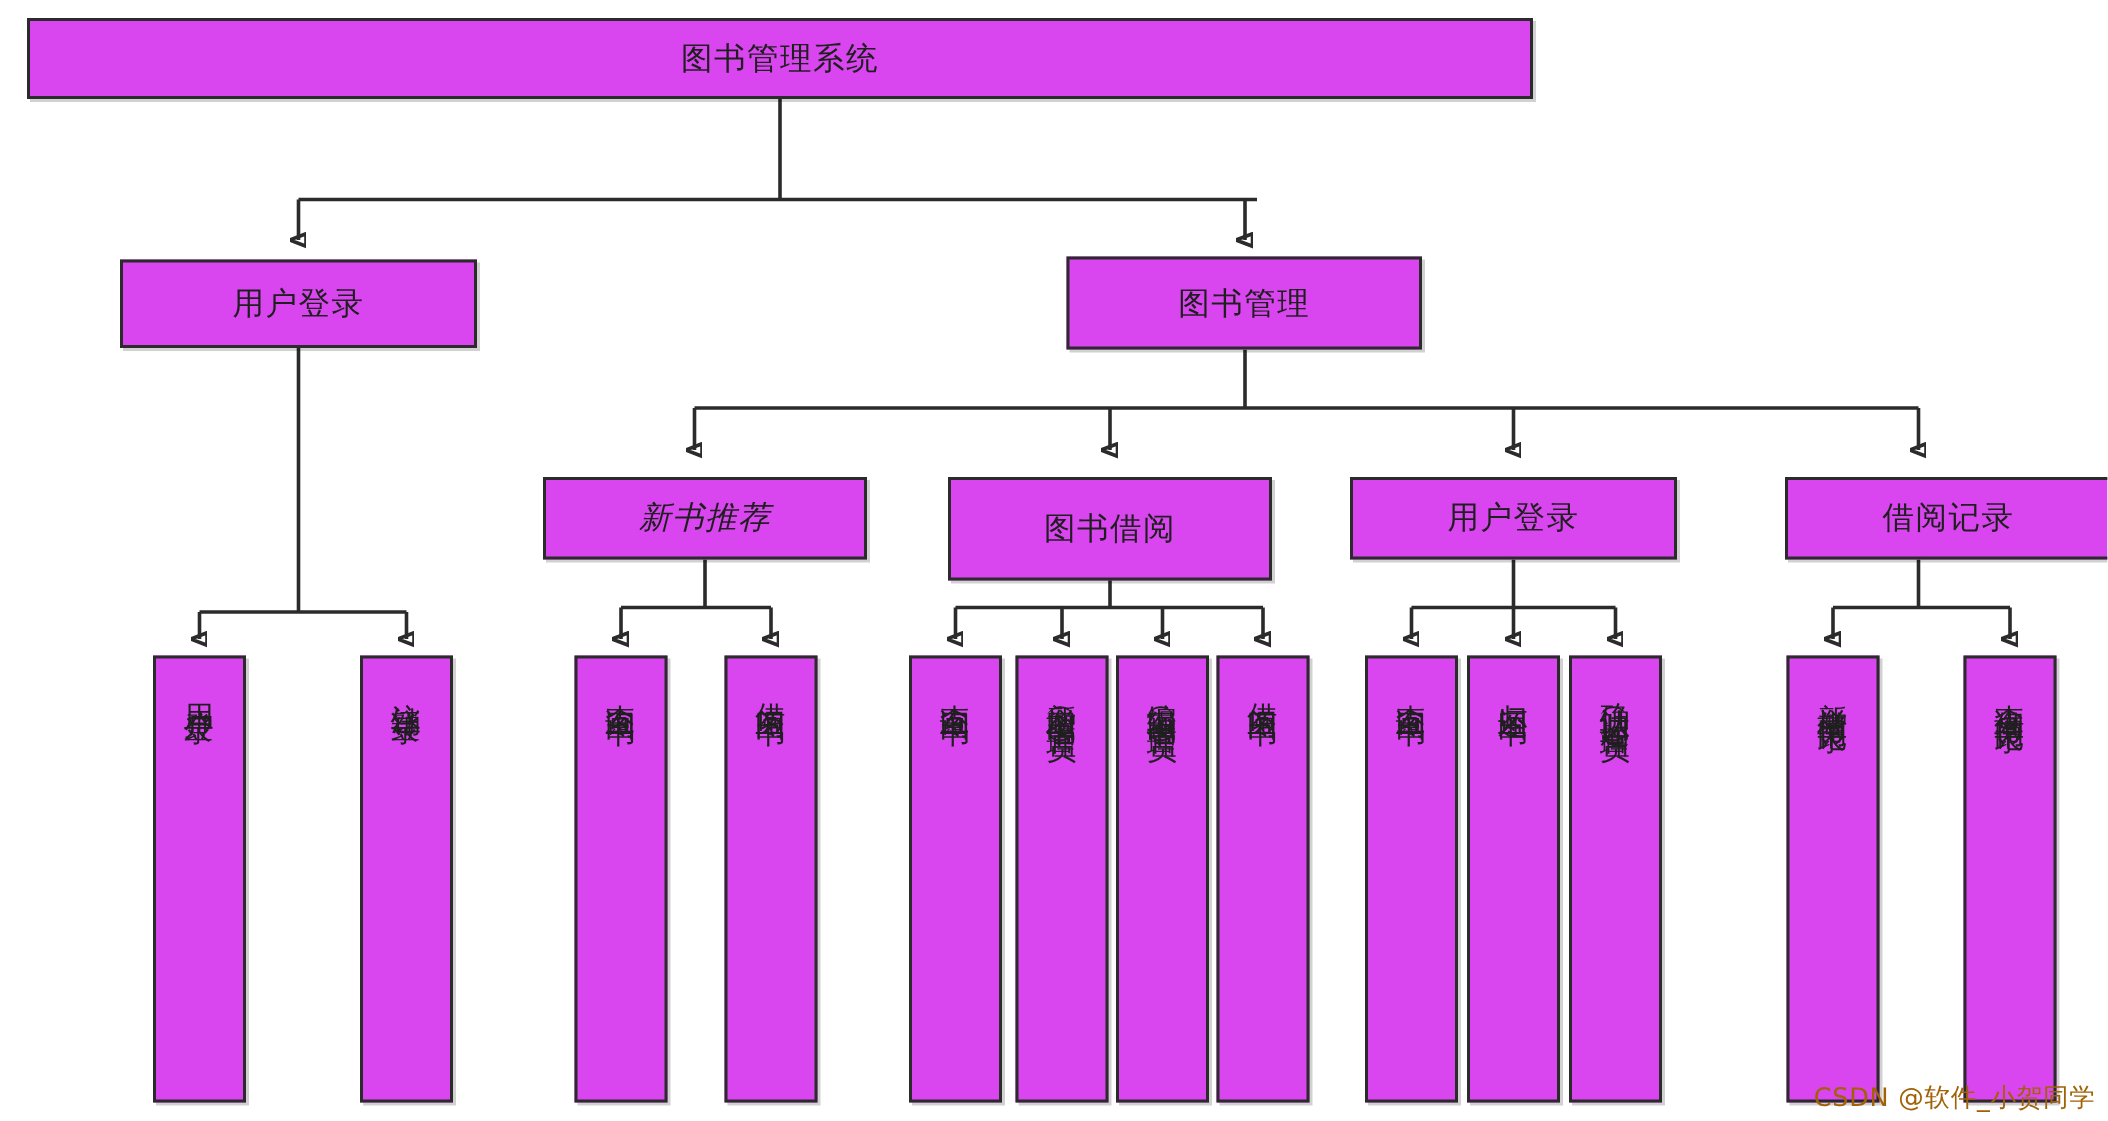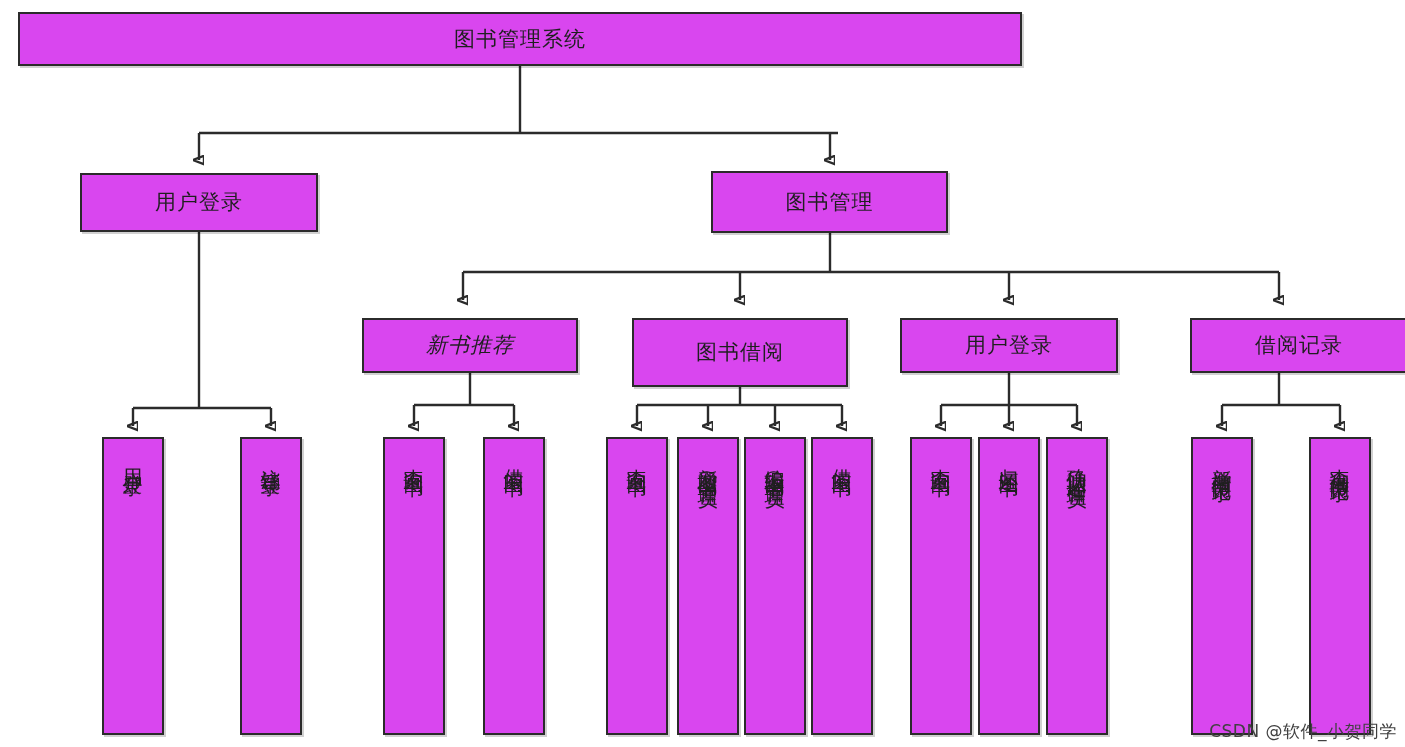--- a/index.html
+++ b/index.html
@@ -55,21 +55,21 @@
   svg#wires path,svg#wires line{
     stroke:#2b2b2b;
     stroke-width:2.4;
     fill:none;
   }
   .watermark{
     position:absolute;
     right:8px;
     bottom:4px;
     font-size:17px;
-    color:#404040;
+    color:#a16207;
     letter-spacing:0.5px;
     white-space:nowrap;
   }
 </style>
 </head>
 <body>
 
 <div id="canvas">
 
   <svg id="wires" viewBox="0 0 1405 747">

